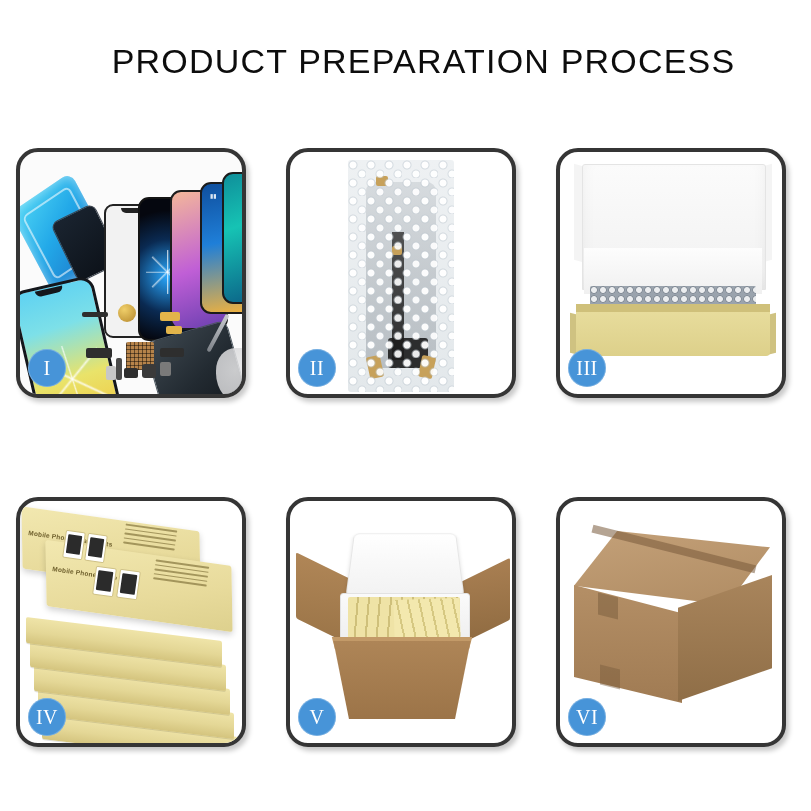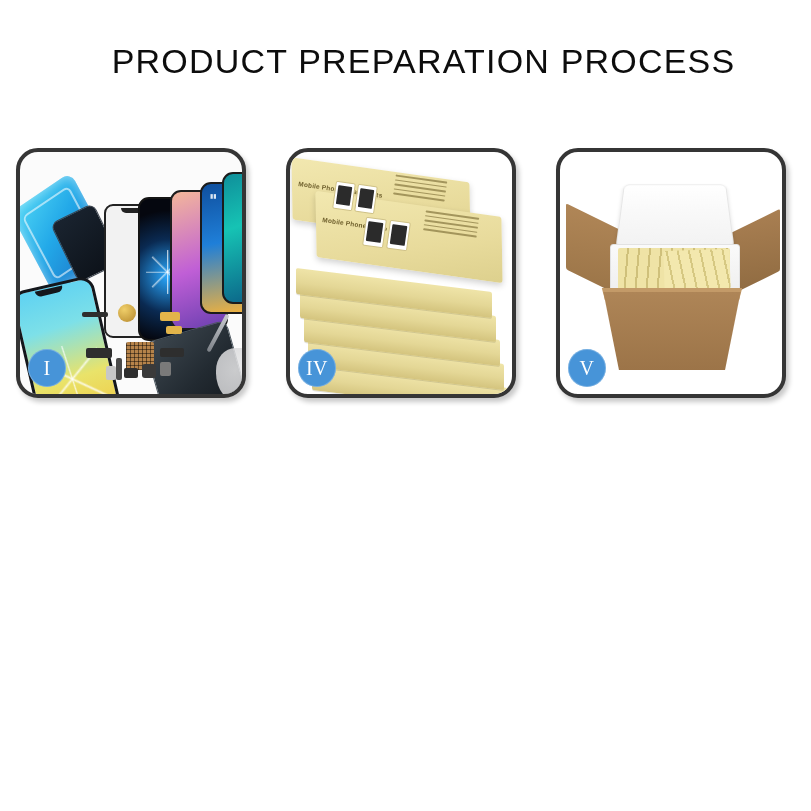--- a/index.html
+++ b/index.html
@@ -369,21 +369,50 @@
         <div class="chp p1 c7"></div>
         <div class="chp p1 c8"></div>
         <div class="chp p1 c9"></div>
         <div class="chp p1 c10"></div>
         <div class="tool"></div>
         <div class="hand"></div>
       </div>
       <div class="badge">I</div>
     </div>
 
-
+    <div class="panel p2">
+      <div class="stage">
+        <div class="bag">
+          <div class="screen"></div>
+          <div class="flexstrip"></div>
+          <div class="chipblk"></div>
+          <div class="conn k1"></div>
+          <div class="conn k2"></div>
+          <div class="conn k3"></div>
+          <div class="conn k4"></div>
+          <div class="bubbles"></div>
+        </div>
+      </div>
+      <div class="badge">II</div>
+    </div>
+
+    <div class="panel p3">
+      <div class="stage">
+        <div class="lidflapL"></div>
+        <div class="lidflapR"></div>
+        <div class="lid"></div>
+        <div class="foam"></div>
+        <div class="bwrap"></div>
+        <div class="trayInner"></div>
+        <div class="trayEdgeL"></div>
+        <div class="trayEdgeR"></div>
+        <div class="tray"></div>
+      </div>
+      <div class="badge">III</div>
+    </div>
 
     <div class="panel p4">
       <div class="stage">
         <div class="stk s1"></div>
         <div class="stk s2"></div>
         <div class="stk s3"></div>
         <div class="stk s4"></div>
         <div class="stk s5"></div>
 
         <div class="topbox"></div>
@@ -430,15 +459,26 @@
         <div class="foamLid"></div>
         <div class="foamBody"></div>
         <div class="goldrows"></div>
         <div class="goldrows2"></div>
         <div class="cartonLip"></div>
         <div class="carton"></div>
       </div>
       <div class="badge">V</div>
     </div>
 
+    <div class="panel p6">
+      <div class="stage">
+        <div class="top"></div>
+        <div class="front"></div>
+        <div class="side"></div>
+        <div class="seam"></div>
+        <div class="tapeA"></div>
+        <div class="tapeB"></div>
+      </div>
+      <div class="badge">VI</div>
+    </div>
 
   </div>
 </div>
 
 </body></html>

